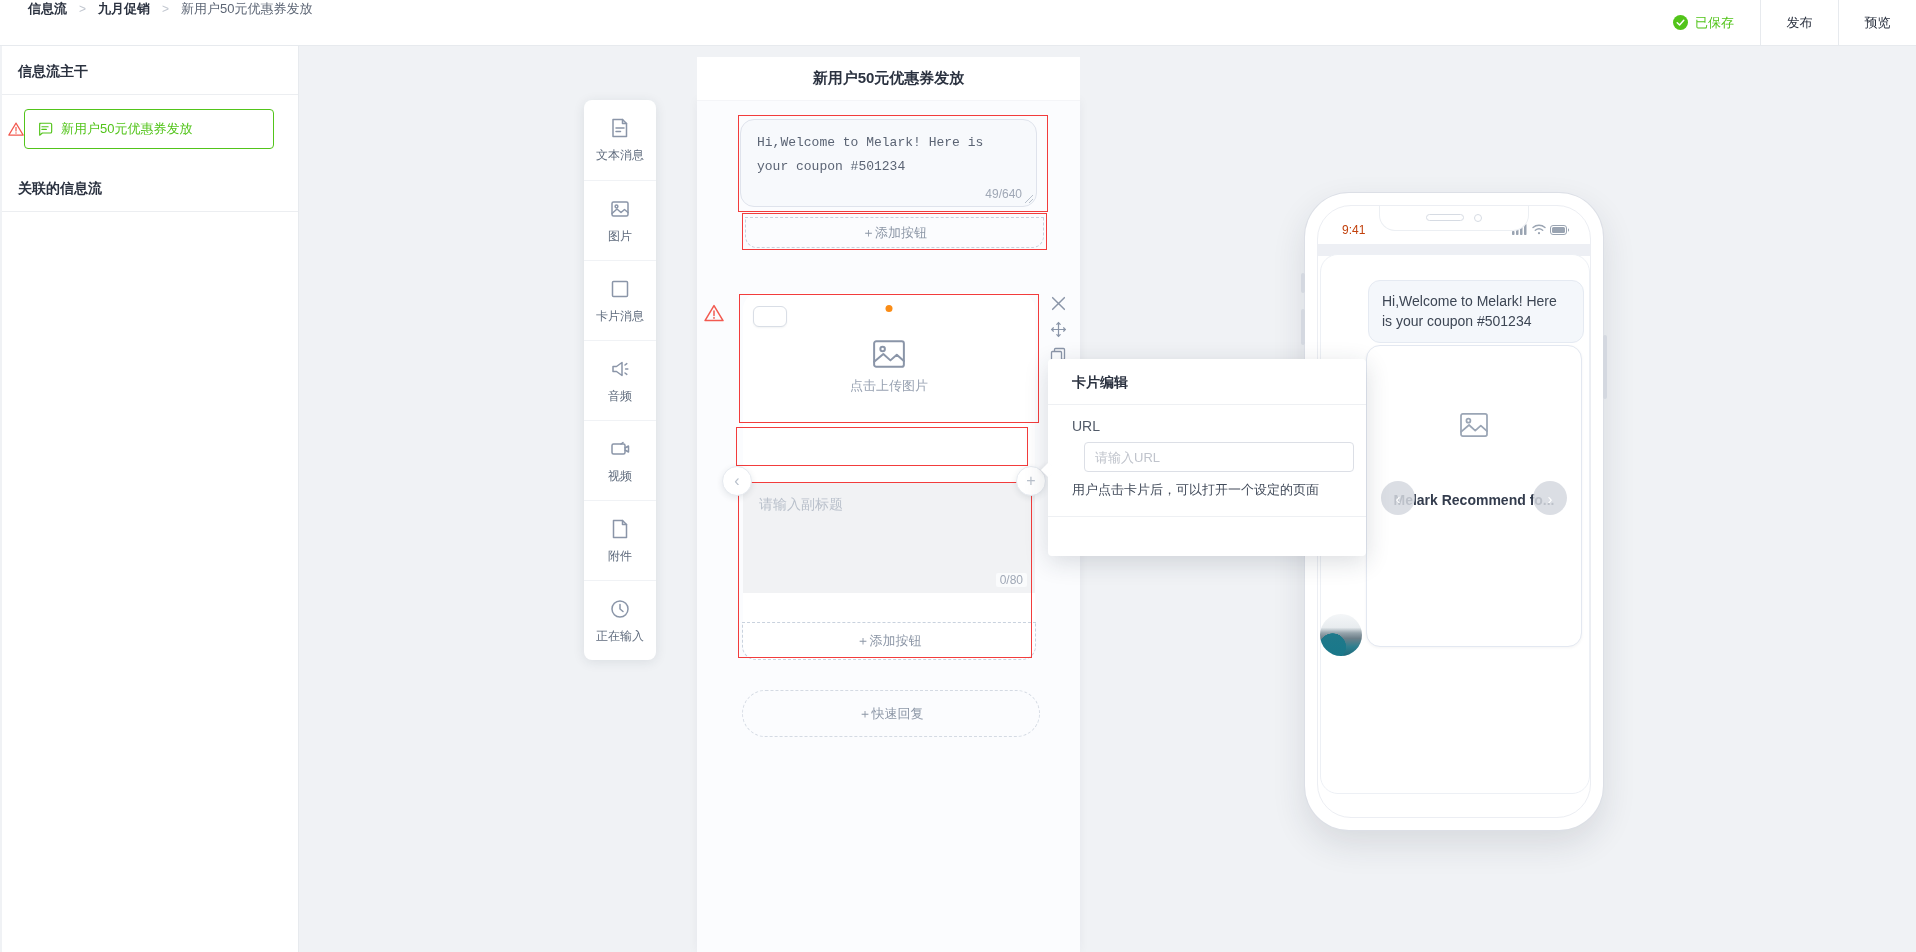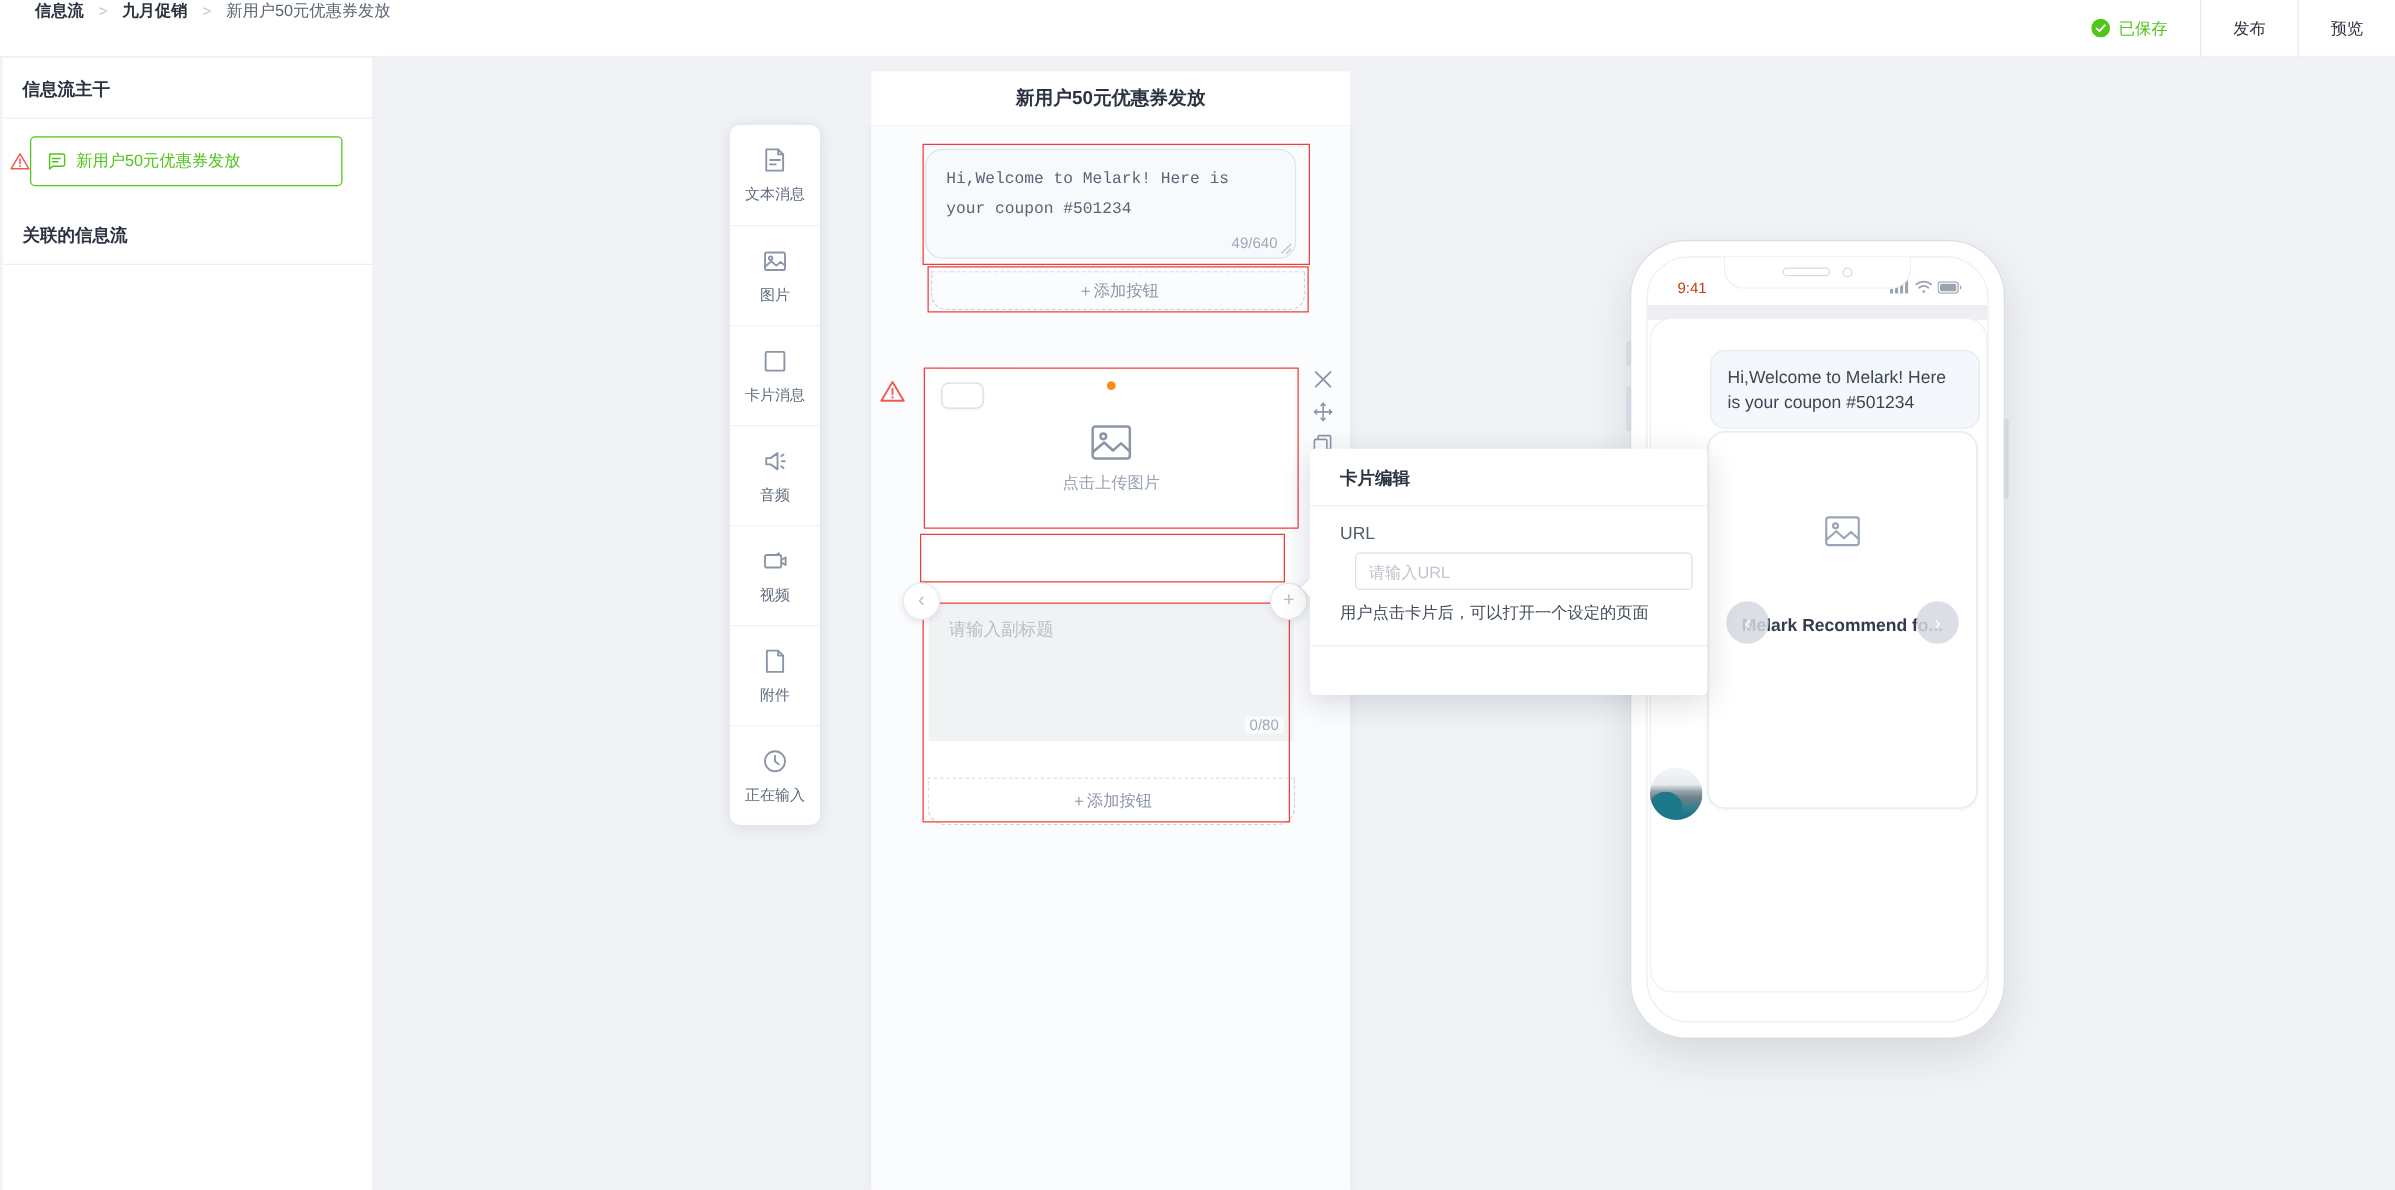--- a/index.html
+++ b/index.html
@@ -296,20 +296,21 @@
         </svg>
       </span>
     <span>
         <svg width="16" height="17" viewBox="0 0 16 17" fill="none" stroke="#8a95a8" stroke-width="1.3" stroke-linejoin="round">
           <path d="M4.5 4.5 V2.5 a1 1 0 0 1 1-1 h8 a1 1 0 0 1 1 1 v9 a1 1 0 0 1 -1 1 h-2"></path>
           <rect x="1.5" y="4.5" width="10" height="11" rx="1"></rect>
         </svg>
       </span>
   </div>
 
+  <div class="abs quick-reply">＋快速回复</div>
 
   <div class="popup">
     <div class="popup-arrow"></div>
     <div class="popup-head">卡片编辑</div>
     <div class="popup-body">
       <div class="popup-label">URL</div>
       <input class="popup-input" type="text" placeholder="请输入URL" style="">
       <div class="popup-hint">用户点击卡片后，可以打开一个设定的页面</div>
     </div>
     <div class="popup-foot"></div>

